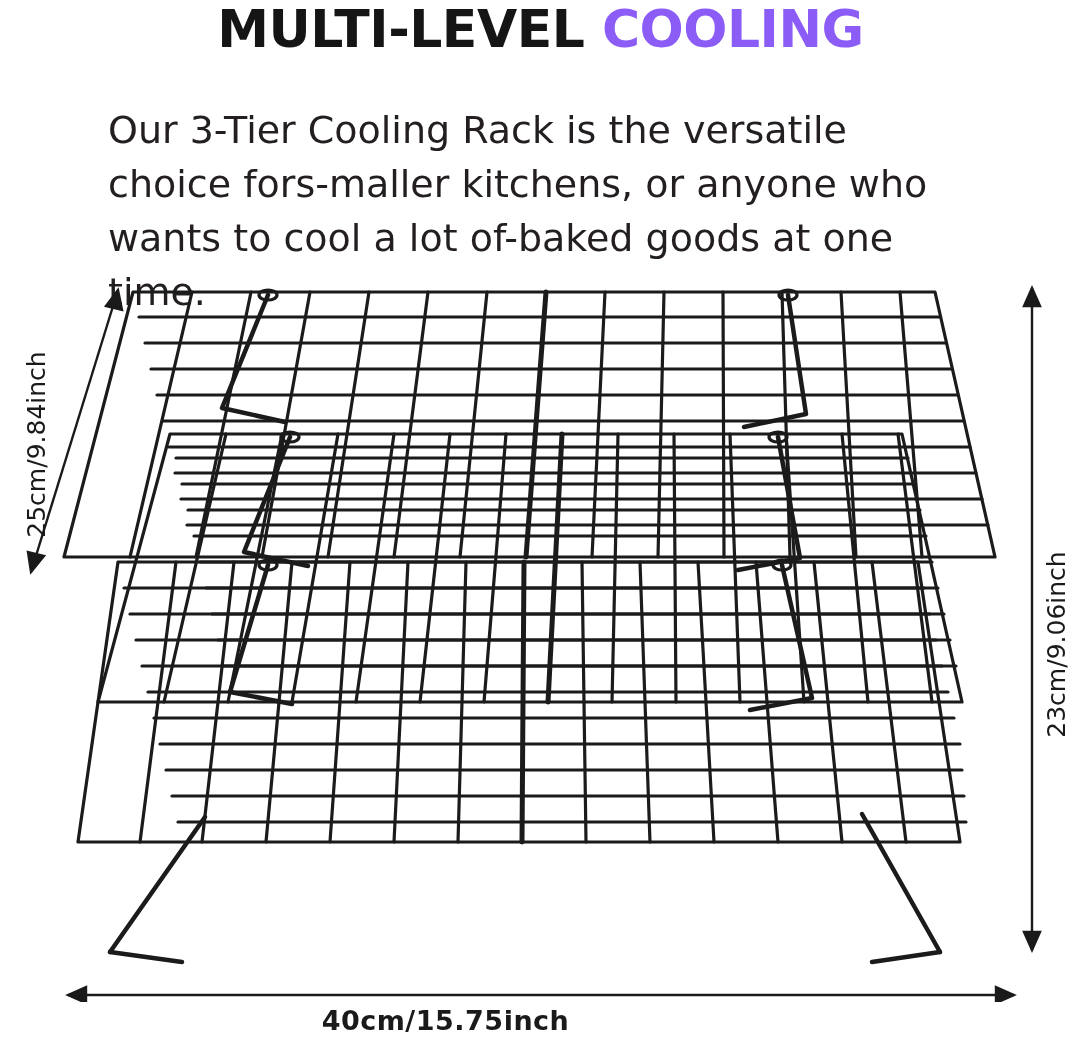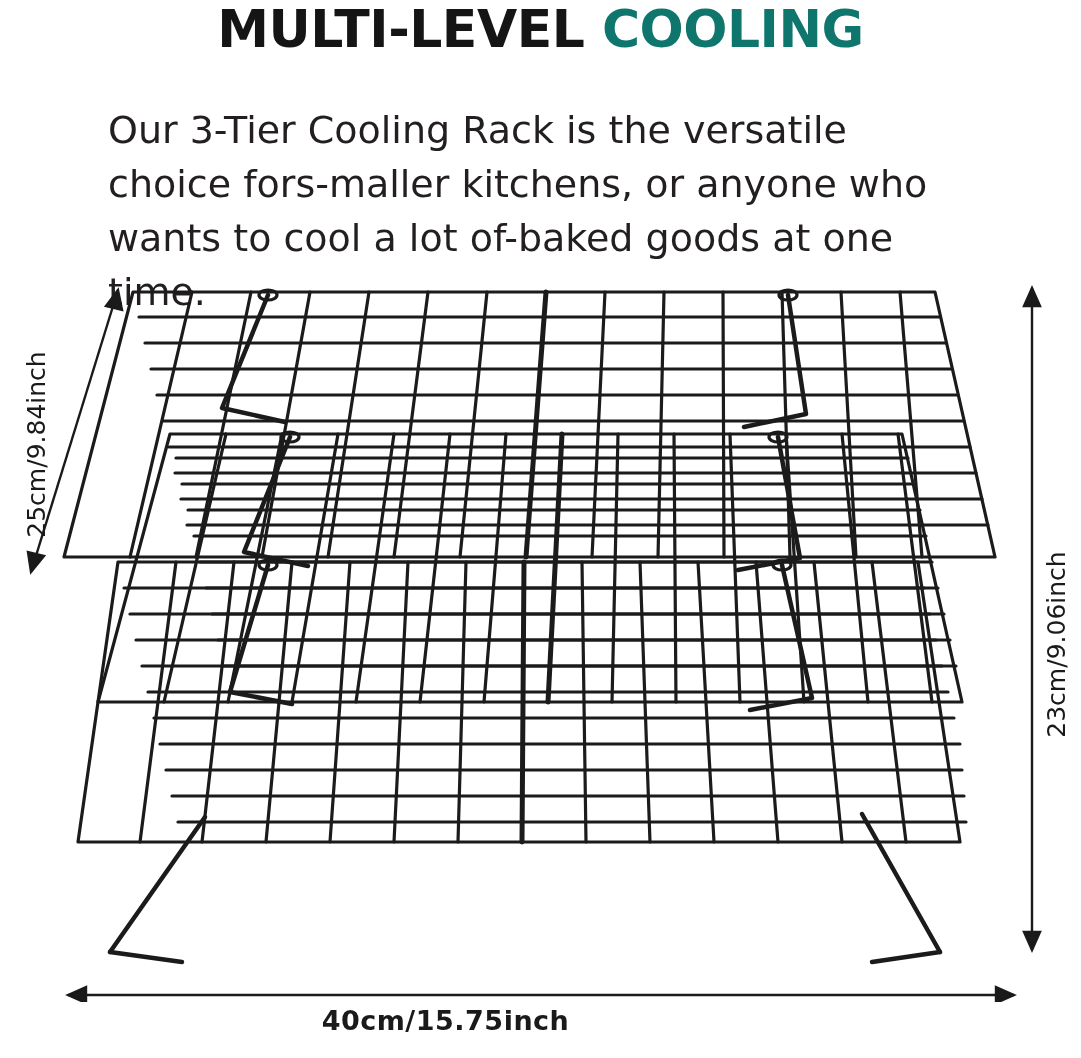--- a/index.html
+++ b/index.html
@@ -23,21 +23,21 @@
     width: 1081px;
     text-align: center;
     font-family: "DejaVu Sans", sans-serif;
     font-weight: bold;
     font-size: 52px;
     letter-spacing: -0.5px;
     line-height: 1.05;
     white-space: nowrap;
   }
   .headline .part-dark { color: #151515; }
-  .headline .part-red  { color: #0f766e; }
+  .headline .part-red  { color: #8b5cf6; }
 
   .subhead {
     position: absolute;
     top: 104px;
     left: 108px;
     width: 840px;
     font-family: "DejaVu Sans", sans-serif;
     font-size: 38px;
     line-height: 1.42;
     color: #231f20;

